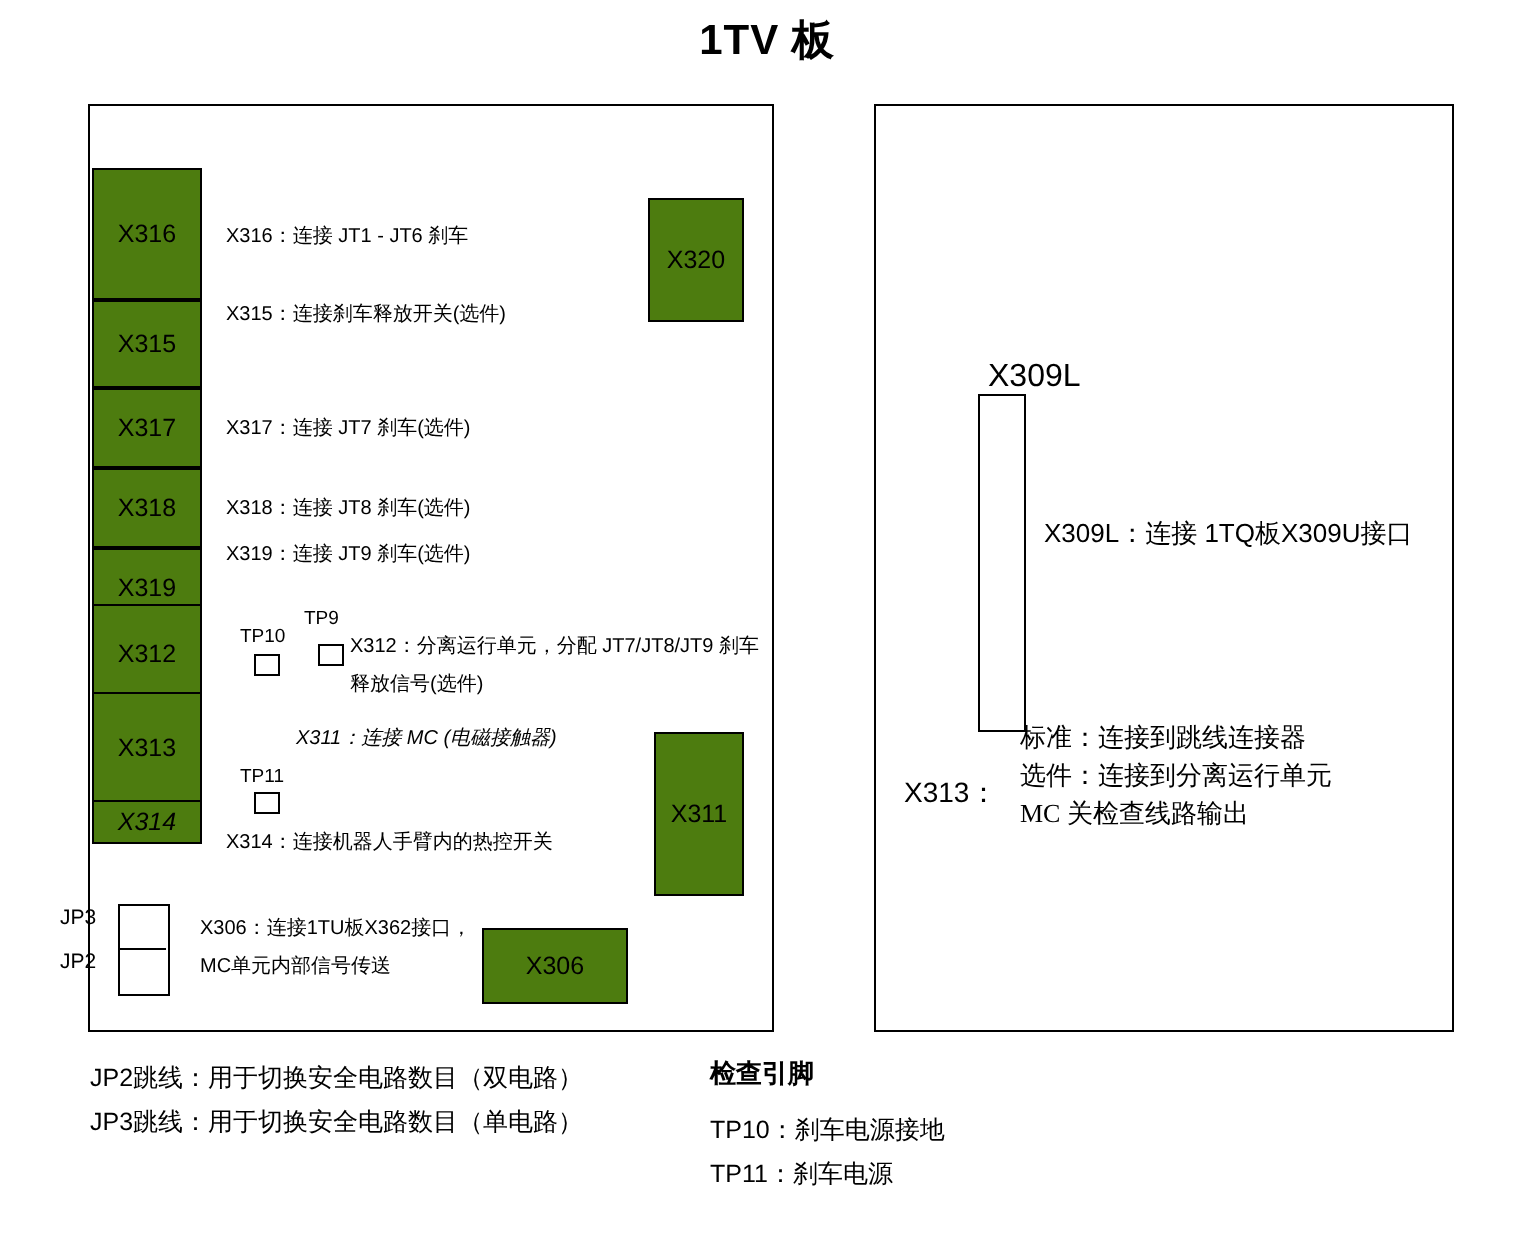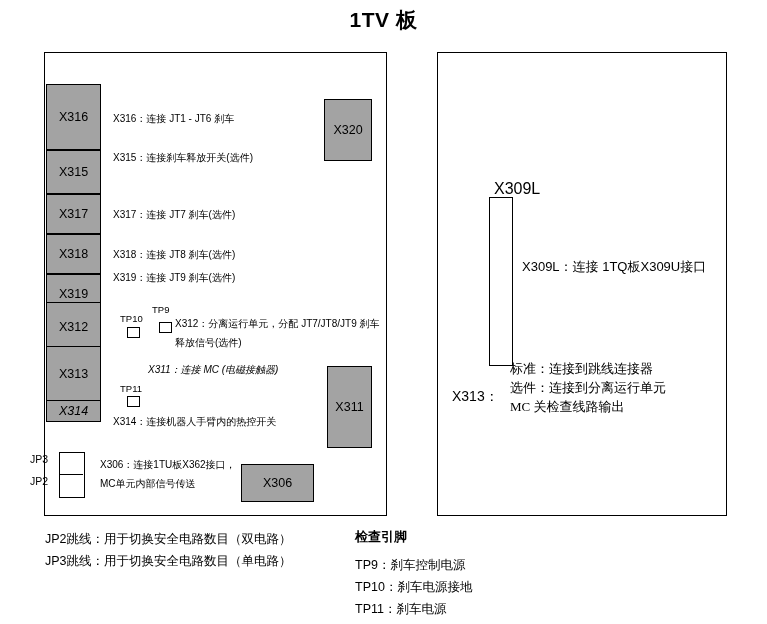--- a/index.html
+++ b/index.html
@@ -31,21 +31,21 @@
   .panel {
     border: 1.6px solid #000;
     background: #fff;
   }
   #left-panel  { left: 44px;  top: 52px;  width: 341px; height: 462px; }
   #right-panel { left: 437px; top: 52px;  width: 288px; height: 462px; }
 
   
   .conn {
     border: 1.5px solid #000;
-    background: #a3a3a3;
+    background: #4d7c0f;
     display: flex;
     align-items: center;
     justify-content: center;
     font-size: 12.5px;
     box-sizing: border-box;
   }
   .conn-label { pointer-events: none; }
 
   
   #x316 { left: 46px; top: 84px;  width: 55px; height: 66px; }
@@ -177,16 +177,15 @@
 <div class="abs" id="d-x313" style="white-space: pre-line;">标准：连接到跳线连接器
 选件：连接到分离运行单元
 MC 关检查线路输出</div>
 
 <div class="abs note" id="jumper-notes">
   <div>JP2跳线：用于切换安全电路数目（双电路）</div>
   <div>JP3跳线：用于切换安全电路数目（单电路）</div>
 </div>
 <div class="abs" id="check-pins-title">检查引脚</div>
 <div class="abs note" id="check-pins">
-  <div>TP9：刹车控制电源</div>
   <div>TP10：刹车电源接地</div>
   <div>TP11：刹车电源</div>
 </div>
 
 </body></html>

